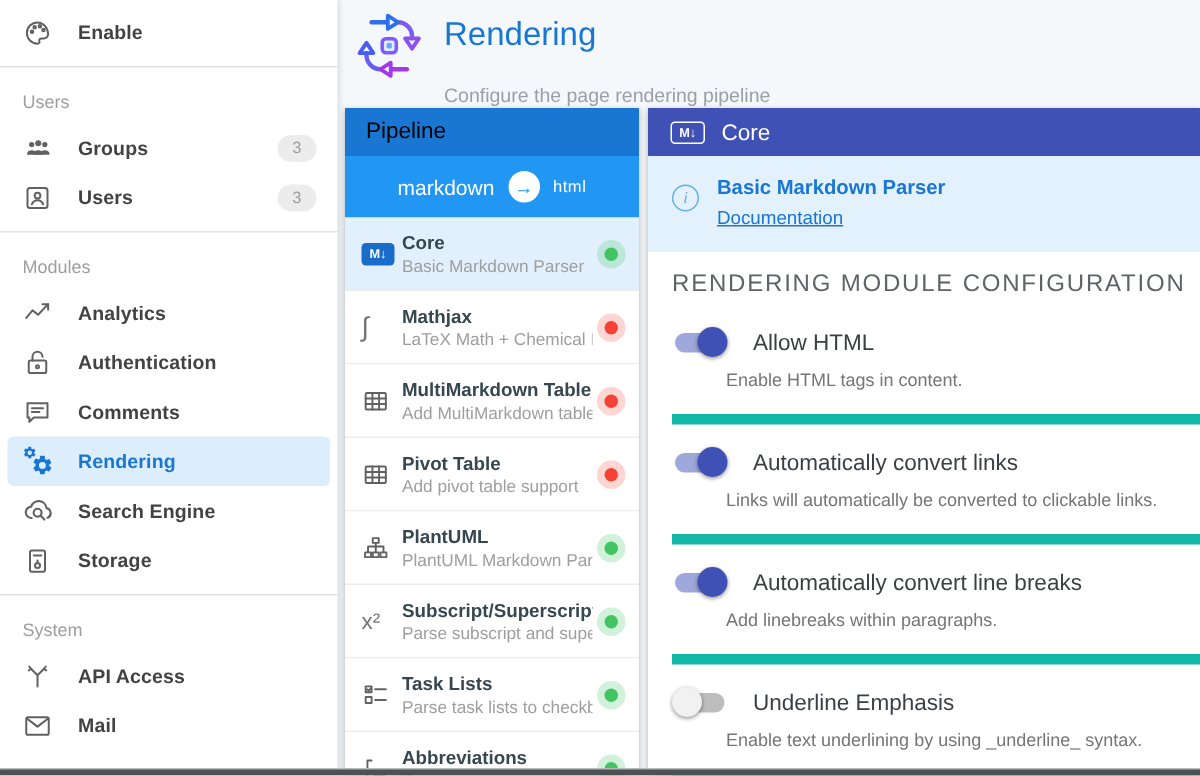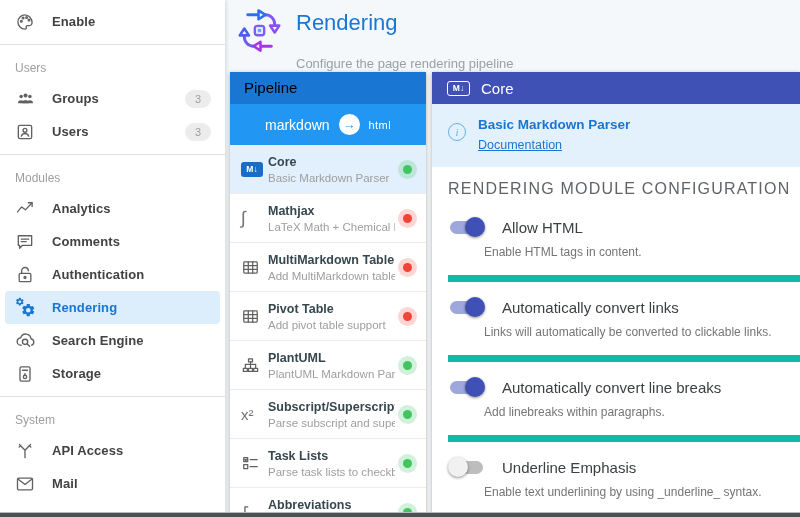--- a/index.html
+++ b/index.html
@@ -176,36 +176,36 @@
         <polyline points="3,15.5 8,9.5 12.5,13 20.5,4.5"></polyline>
         <polyline points="20.5,9 20.5,4.5 16,4.5"></polyline>
       </svg>
     </span>
     <span class="nlabel">Analytics</span>
   </div>
 
   <div class="nav-item">
     <span class="nicon">
       <svg viewBox="0 0 24 24" width="20" height="20" class="sicon">
-        <path d="M4 4.5h16v11.5H9l-3.5 3.5v-3.5H4z"></path>
-        <path d="M7.5 8.5h9M7.5 11.5h6"></path>
-      </svg>
-    </span>
-    <span class="nlabel">Comments</span>
-  </div>
-
-  <div class="nav-item">
-    <span class="nicon">
-      <svg viewBox="0 0 24 24" width="20" height="20" class="sicon">
         <rect x="5" y="10" width="14" height="10" rx="1.5"></rect>
         <path d="M8 10V7a4 4 0 018 0"></path>
         <circle cx="12" cy="15" r="1.2"></circle>
       </svg>
     </span>
     <span class="nlabel">Authentication</span>
+  </div>
+
+  <div class="nav-item">
+    <span class="nicon">
+      <svg viewBox="0 0 24 24" width="20" height="20" class="sicon">
+        <path d="M4 4.5h16v11.5H9l-3.5 3.5v-3.5H4z"></path>
+        <path d="M7.5 8.5h9M7.5 11.5h6"></path>
+      </svg>
+    </span>
+    <span class="nlabel">Comments</span>
   </div>
 
   <div class="nav-item active">
     <span class="nicon">
       <svg viewBox="0 0 24 24" width="21" height="21" fill="#1976d2">
         <g transform="scale(0.46)">
             <use href="#gear-path"></use>
           </g>
         <g transform="translate(6.4,6.4) scale(0.73)">
             <use href="#gear-path"></use>

